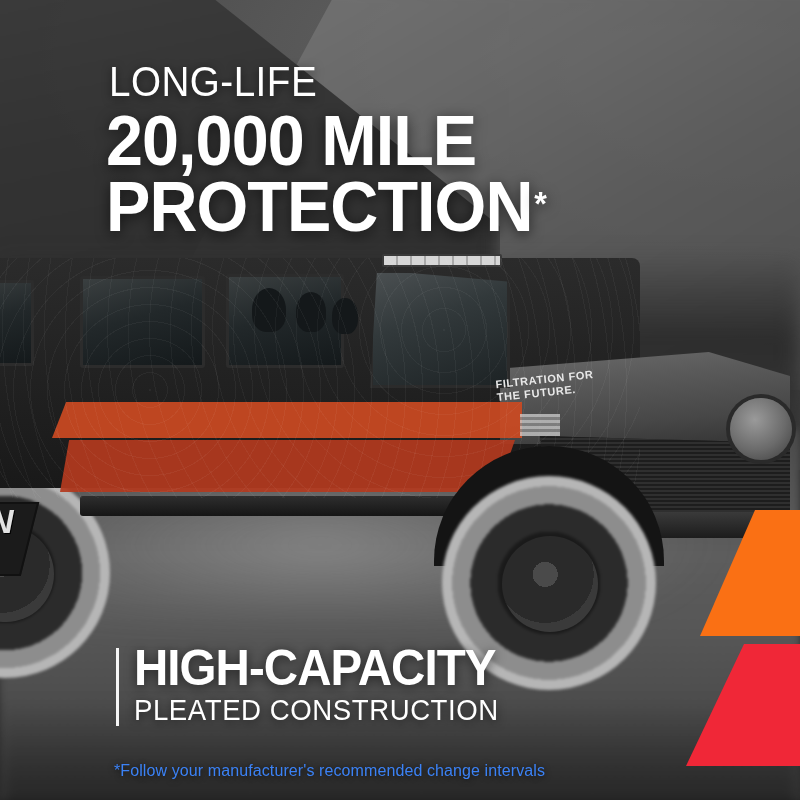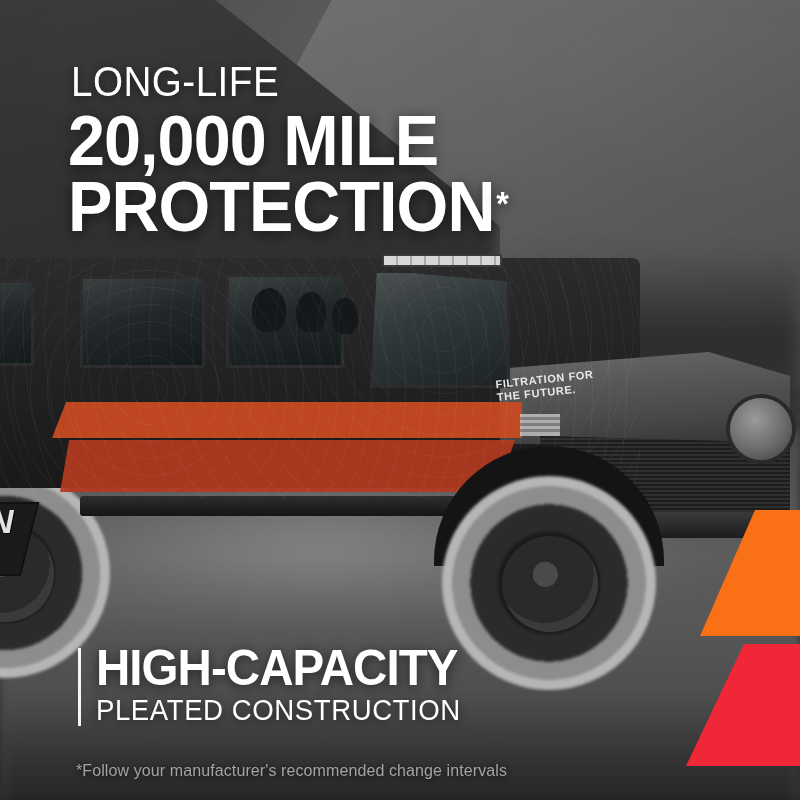--- a/index.html
+++ b/index.html
@@ -189,21 +189,21 @@
     color:#e3e3e3; font-weight:900; font-style:italic; font-size:34px; line-height:34px;
     letter-spacing:-1px; text-shadow:1px 1px 0 #000;
   }
 
   
   .accent { position:absolute; }
   .accent-orange { left:700px; top:510px; width:100px; height:126px; }
   .accent-red    { left:686px; top:644px; width:114px; height:122px; }
 
   
-  .text-layer { position:absolute; inset:0; }
+  .text-layer { position:absolute; inset:0;margin-left:38px; }
 
   .kicker {
     position:absolute; left:71px; top:60px;
     color:#fff; font-size:42px; line-height:44px;
     font-weight:400; letter-spacing:.5px;
     transform:scaleX(.92); transform-origin:left center;
     text-shadow:0 2px 10px rgba(0,0,0,.55);
   }
   .headline {
     position:absolute; left:68px; top:108px;
@@ -231,21 +231,21 @@
   }
   .subhead-2 {
     position:absolute; left:96px; top:694px;
     color:#fff; font-weight:400; font-size:30px; line-height:32px;
     letter-spacing:.6px;
     transform:scaleX(.92); transform-origin:left top;
     text-shadow:0 2px 10px rgba(0,0,0,.6);
   }
   .footnote {
     position:absolute; left:76px; top:762px;
-    color:#a3a3a3; font-size:16px; line-height:18px; font-weight:400;
+    color:#3b82f6; font-size:16px; line-height:18px; font-weight:400;
     letter-spacing:.1px;
     text-shadow:0 1px 6px rgba(0,0,0,.7);
   }
 </style>
 </head>
 <body>
 
 <div id="stage">
 
   <div class="photo">

